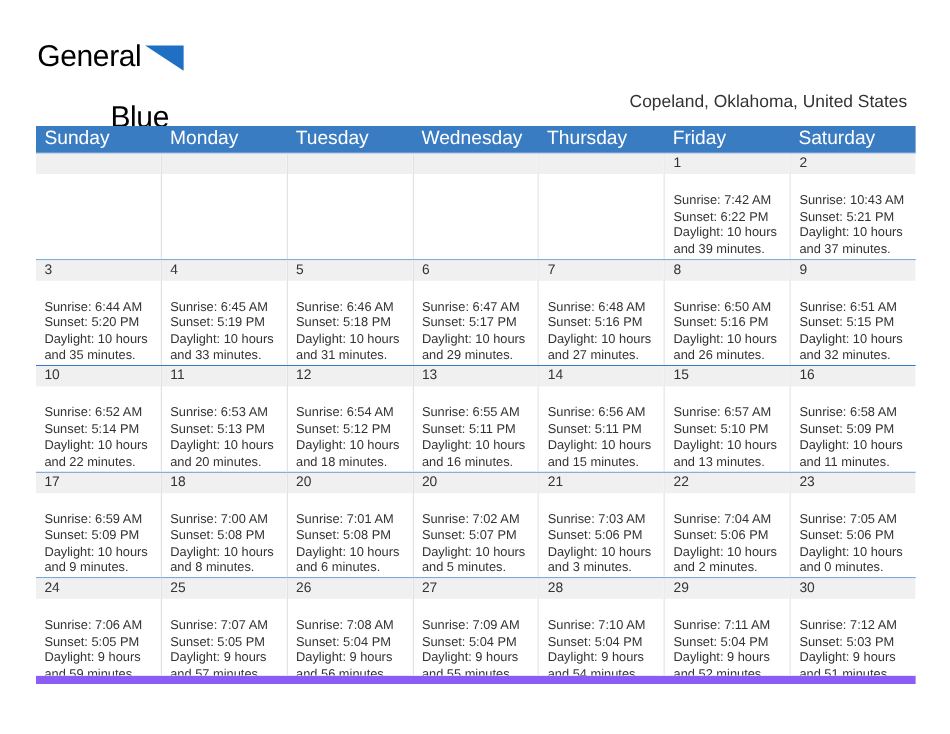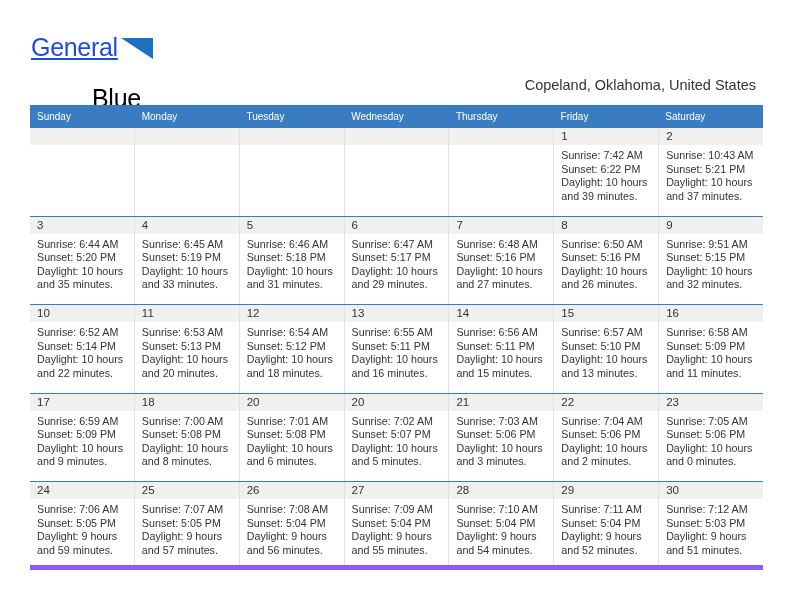--- a/index.html
+++ b/index.html
@@ -35,23 +35,22 @@
     top: 33px;
     width: 200px;
     height: 54px;
   }
   .logo-general {
     position: absolute;
     left: 0px;
     top: 0px;
     font-size: 25px;
     letter-spacing: -0.3px;
-    color: #1d4ed8;
+    color: #000000;
     font-family: "Liberation Sans", sans-serif;
-    text-decoration: underline;
   }
   .logo-triangle {
     position: absolute;
     left: 90px;
     top: 5px;
     width: 0;
     height: 0;
     border-top: 21px solid #1f6fc4;
     border-right: 0 solid transparent;
     border-left: 32px solid transparent;
@@ -93,33 +92,33 @@
   }
   .weekdays {
     display: flex;
     background: #3a7cc2;
     height: 22px;
     align-items: center;
   }
   .weekday {
     flex: 1 1 0;
     color: #ffffff;
-    font-size: 10px;
+    font-size: 16px;
     padding-left: 7px;
     box-sizing: border-box;
     white-space: nowrap;
   }
   .week {
     display: flex;
     border-top: 1px solid #3a7cc2;
     height: 88.5px;
     box-sizing: border-box;
   }
   .week:last-child {
-    border-bottom: 5px solid #8b5cf6;
+    border-bottom: 7px solid #8b5cf6;
   }
   .day {
     flex: 1 1 0;
     box-sizing: border-box;
     border-right: 1px solid #e2e2e2;
     display: flex;
     flex-direction: column;
     overflow: hidden;
     background: #ffffff;
   }
@@ -136,20 +135,21 @@
     box-sizing: border-box;
   }
   .day.empty .day-num {
     background: #f0f0f0;
   }
   .day-info {
     padding: 4px 6px 0 7px;
     font-size: 10.7px;
     line-height: 13.6px;
     color: #333333;
+    margin-top: 12px;
   }
   .day-info div {
     white-space: nowrap;
   }
   .day.empty .day-info {
     visibility: hidden;
   }
 </style>
 </head>
 <body>
@@ -292,21 +292,21 @@
             <div class="day-info">
               <div>Sunrise: 6:50 AM</div>
               <div>Sunset: 5:16 PM</div>
               <div>Daylight: 10 hours</div>
               <div>and 26 minutes.</div>
             </div>
           </div>
           <div class="day">
             <div class="day-num">9</div>
             <div class="day-info">
-              <div>Sunrise: 9:51 AM</div>
+              <div>Sunrise: 6:51 AM</div>
               <div>Sunset: 5:15 PM</div>
               <div>Daylight: 10 hours</div>
               <div>and 32 minutes.</div>
             </div>
           </div>
         </div>
         <div class="week">
           <div class="day">
             <div class="day-num">10</div>
             <div class="day-info">

